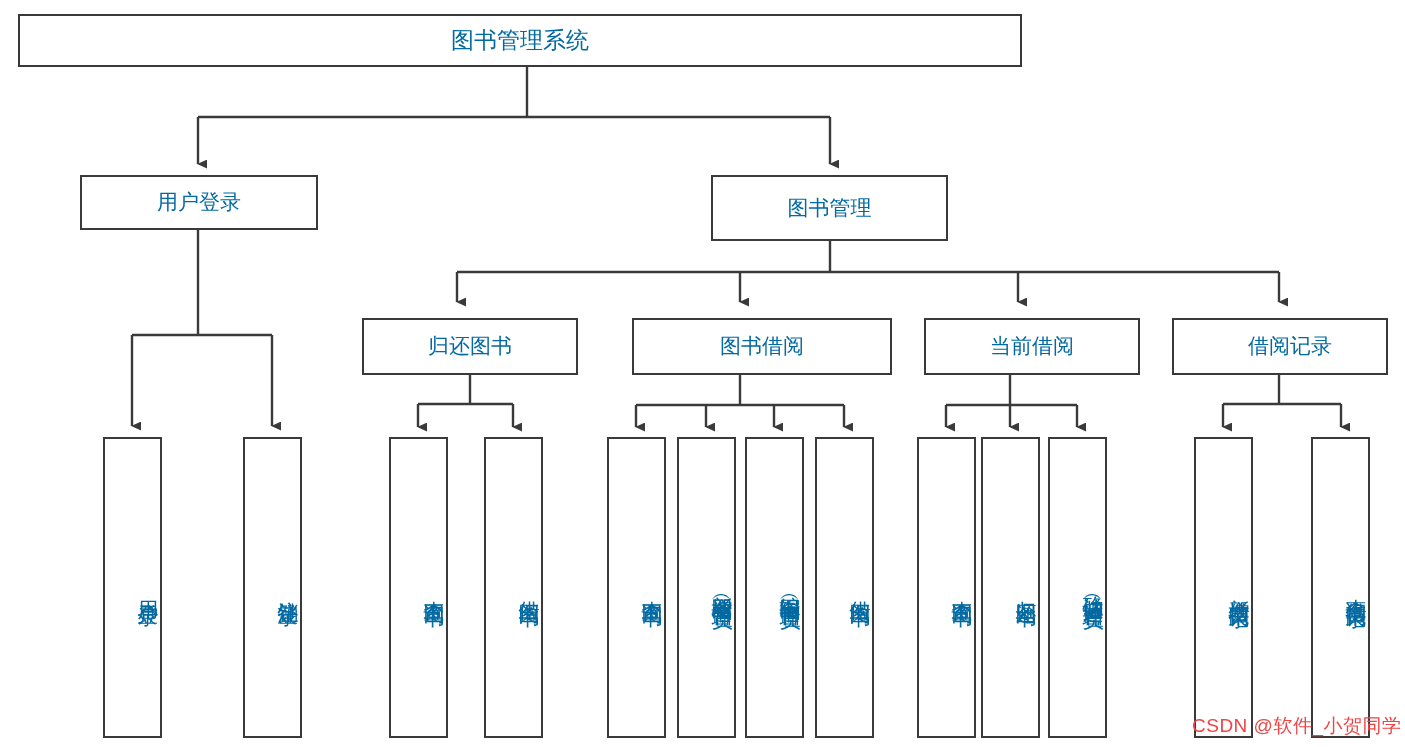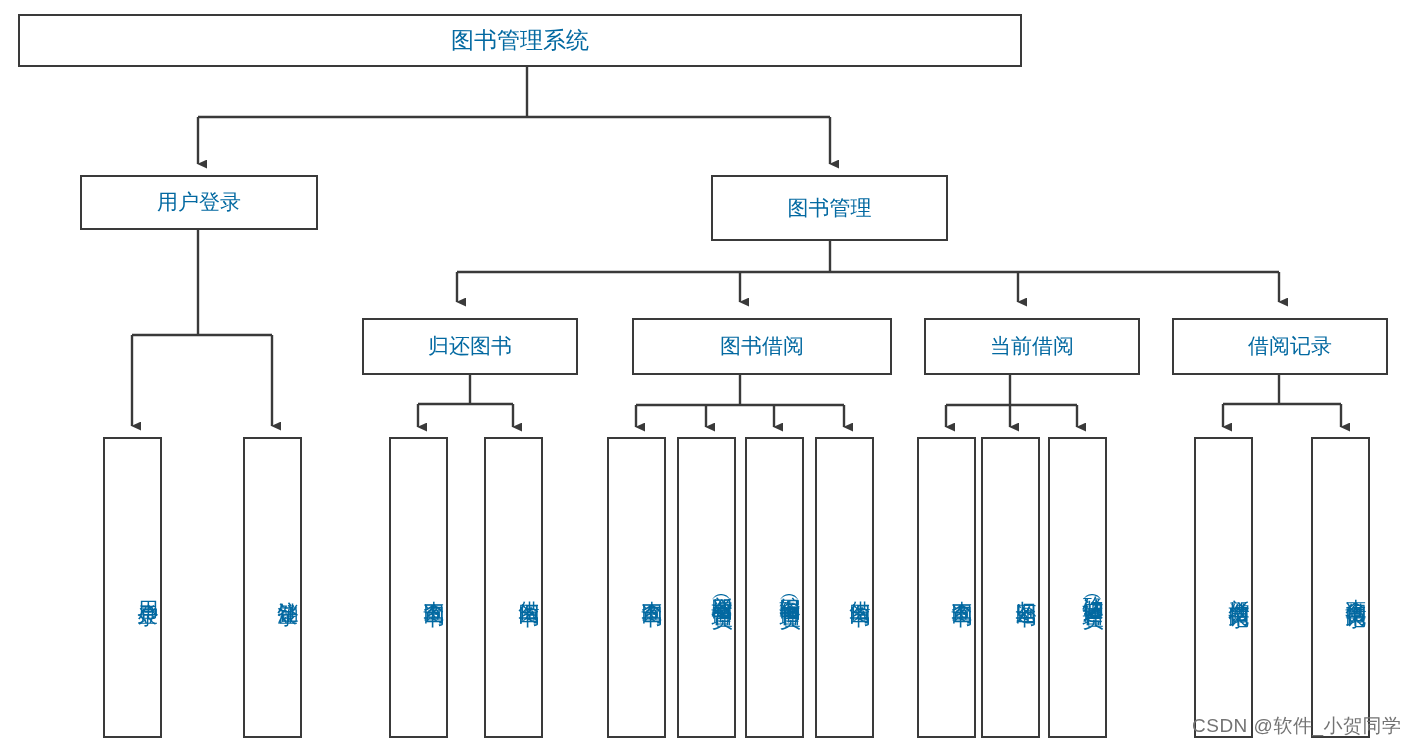--- a/index.html
+++ b/index.html
@@ -52,21 +52,21 @@
   .node.leaf > span {
     writing-mode: vertical-rl;
     text-orientation: upright;
     display: block;
   }
   .watermark {
     position: absolute;
     left: 1192px;
     top: 713px;
     font-size: 19px;
-    color: #737373;
+    color: #ef4444;
     white-space: nowrap;
     letter-spacing: 0.5px;
     pointer-events: none;
   }
 </style>
 </head>
 <body>
 
 <div id="canvas">
 

